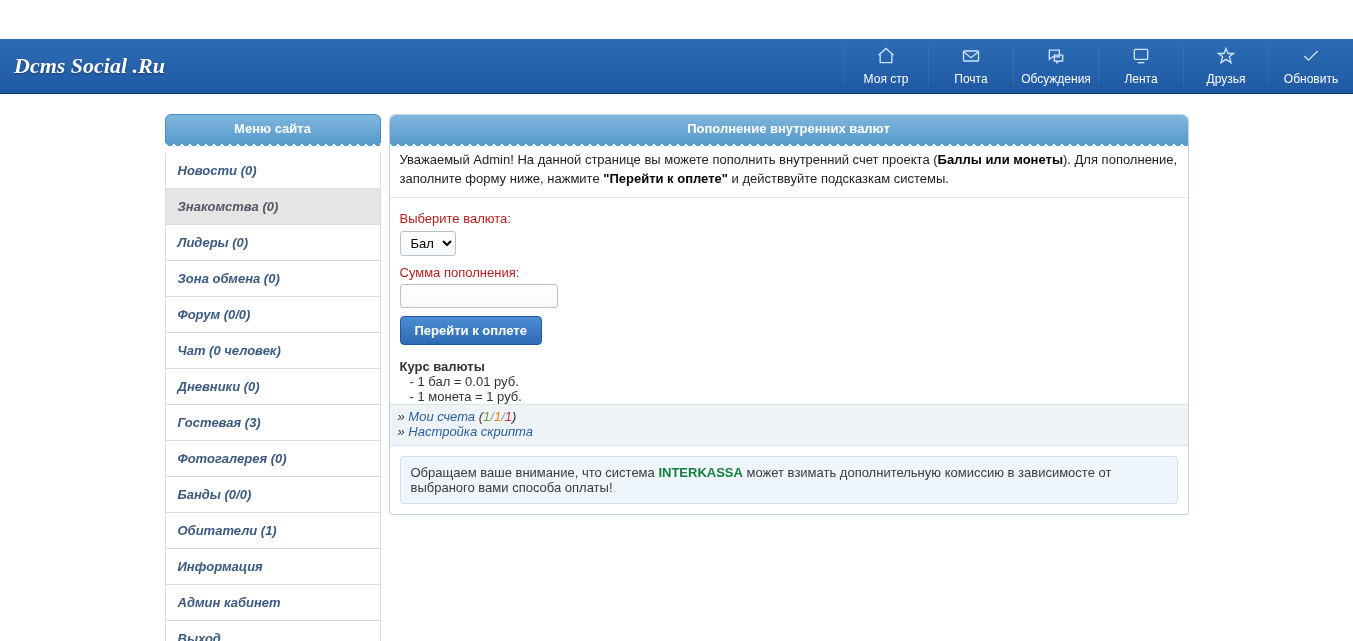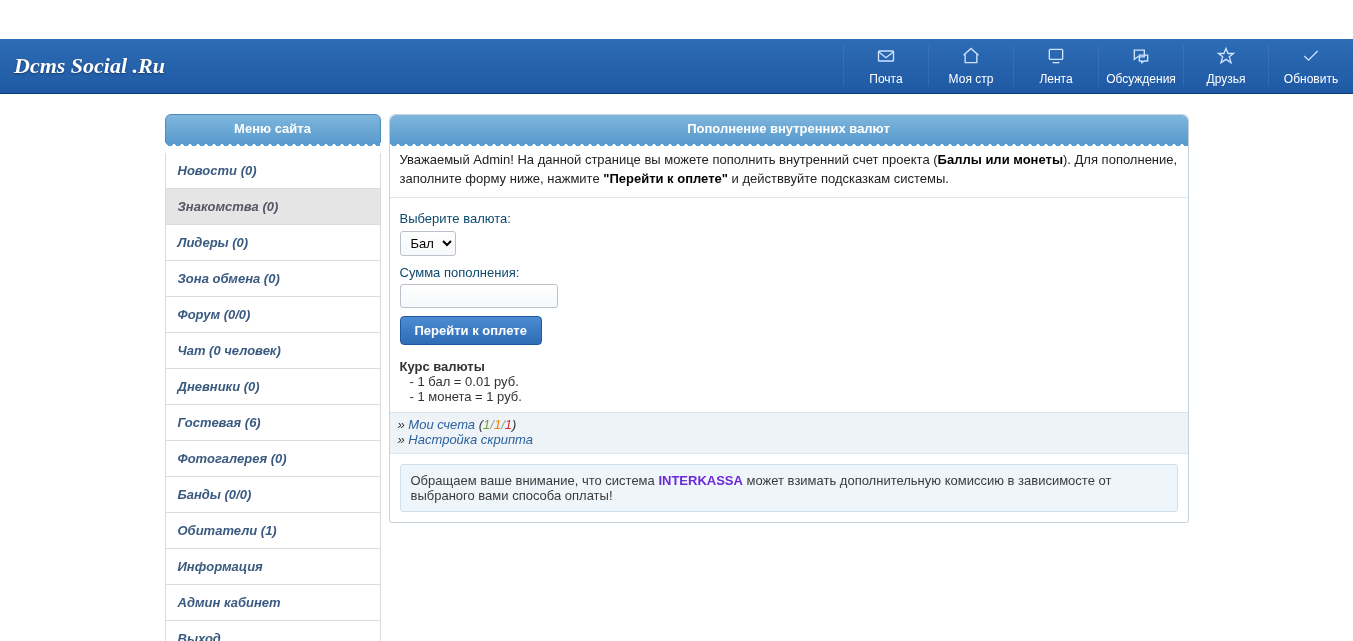--- a/index.html
+++ b/index.html
@@ -132,21 +132,21 @@
     padding: 8px 10px;
     font-size: 13px;
     line-height: 1.45;
     color: #222;
   }
   .section + .section { border-top: 1px solid #e2e6ea; }
 
   .intro b.dark { color:#000; }
   .intro b.quote { color:#000; }
 
-  label.field { display:block; margin: 4px 0 2px; color:#0c4a6e; }
+  label.field { display:block; margin: 4px 0 2px; color:#b91c1c; }
   select, input[type=text]{
     border:1px solid #b9c2cb;
     border-radius:3px;
     padding:3px 6px;
     font: inherit;
     background: linear-gradient(#fff,#f6f8fa);
   }
   select { width: 56px; }
   input[type=text]{ width: 158px; height:24px; }
 
@@ -156,21 +156,21 @@
     padding:6px 14px;
     color:#fff;
     font-weight:bold;
     font-size:13px;
     background: linear-gradient(to bottom,#4c8cd1 0%, #2e6cb6 100%);
     border:1px solid #1f59a3;
     border-radius:4px;
     cursor:pointer;
   }
 
-  .rates { padding: 6px 10px 8px; }
+  .rates { padding: 6px 10px 0; }
   .rates .title { font-weight:bold; }
   .rates .line { padding-left: 10px; color:#333; }
 
   .links {
     background:#eef3f7;
     padding: 4px 8px 6px;
     border-top:1px solid #dbe4ec;
     border-bottom:1px solid #dbe4ec;
     font-size: 13px;
     font-style: italic;
@@ -183,63 +183,63 @@
 
   .notice {
     margin:10px;
     padding:8px 10px;
     background:#eef5fb;
     border:1px solid #cfe0ef;
     border-radius:3px;
     color:#465;
     color:#3b3b3b;
   }
-  .notice .kw { color:#6d28d9; font-weight:bold; }
+  .notice .kw { color:#15803d; font-weight:bold; }
 </style>
 </head>
 <body>
 
 <div class="topbar">
   <div class="logo">Dcms Social .Ru</div>
   <nav class="topnav">
     <a href="#">
       <span>
         <svg viewBox="0 0 24 24">
+            <path d="M3 11l9-8 9 8"></path>
+            <path d="M5 10v10h14V10"></path>
+          </svg>
+      </span>
+      <span>Моя стр</span>
+    </a>
+    <a href="#">
+      <span>
+        <svg viewBox="0 0 24 24">
             <rect x="3" y="6" width="18" height="12" rx="1"></rect>
             <path d="M3 7l9 7 9-7"></path>
           </svg>
       </span>
       <span>Почта</span>
     </a>
     <a href="#">
       <span>
         <svg viewBox="0 0 24 24">
-            <path d="M3 11l9-8 9 8"></path>
-            <path d="M5 10v10h14V10"></path>
-          </svg>
-      </span>
-      <span>Моя стр</span>
+            <path d="M4 5h12v8H8l-4 3z"></path>
+            <path d="M10 11h10v7h-4l-3 2v-2h-3z"></path>
+          </svg>
+      </span>
+      <span>Обсуждения</span>
     </a>
     <a href="#">
       <span>
         <svg viewBox="0 0 24 24">
             <rect x="4" y="4" width="16" height="12" rx="1"></rect>
             <path d="M8 20h8"></path>
           </svg>
       </span>
       <span>Лента</span>
-    </a>
-    <a href="#">
-      <span>
-        <svg viewBox="0 0 24 24">
-            <path d="M4 5h12v8H8l-4 3z"></path>
-            <path d="M10 11h10v7h-4l-3 2v-2h-3z"></path>
-          </svg>
-      </span>
-      <span>Обсуждения</span>
     </a>
     <a href="#">
       <span>
         <svg viewBox="0 0 24 24">
             <path d="M12 3l2.5 6H21l-5 4 2 7-6-4-6 4 2-7-5-4h6.5z"></path>
           </svg>
       </span>
       <span>Друзья</span>
     </a>
     <a href="#">
@@ -273,21 +273,21 @@
       <li>
           <a href="#">Форум (0/0)</a>
         </li>
       <li>
           <a href="#">Чат (0 человек)</a>
         </li>
       <li>
           <a href="#">Дневники (0)</a>
         </li>
       <li>
-          <a href="#">Гостевая (6)</a>
+          <a href="#">Гостевая (3)</a>
         </li>
       <li>
           <a href="#">Фотогалерея (0)</a>
         </li>
       <li>
           <a href="#">Банды (0/0)</a>
         </li>
       <li>
           <a href="#">Обитатели (1)</a>
         </li>

